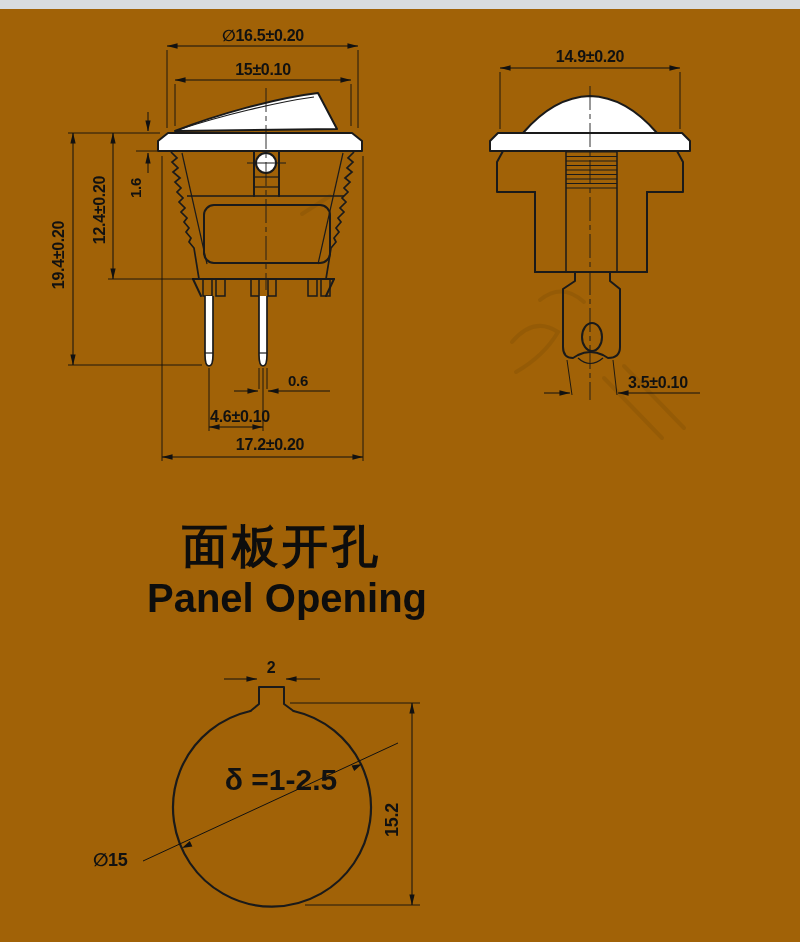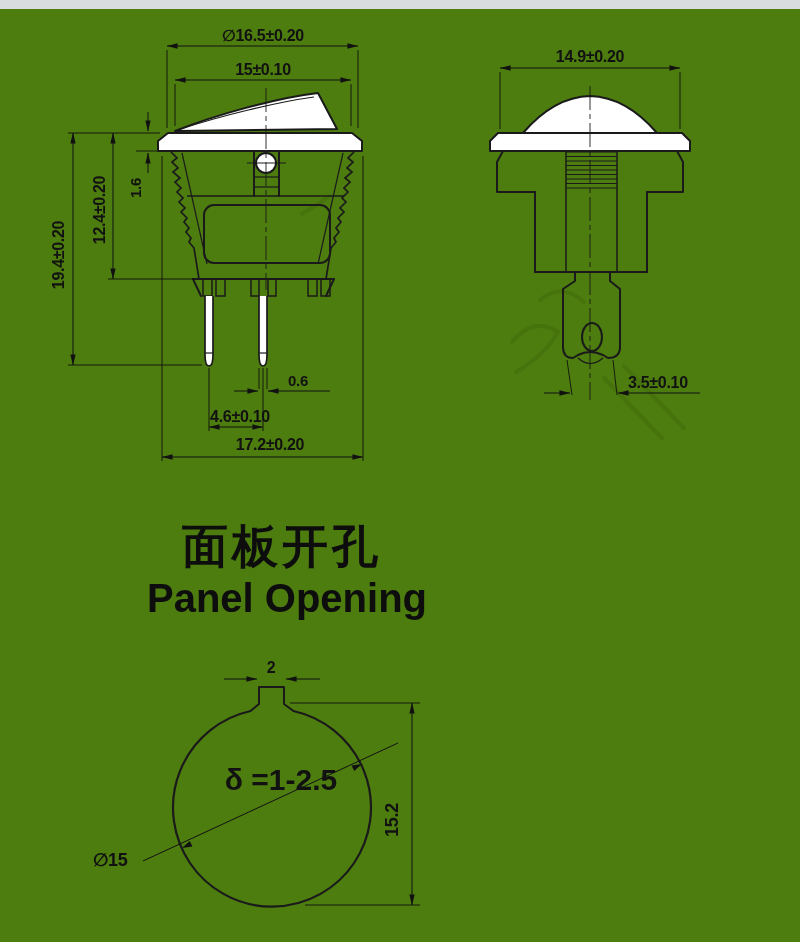--- a/index.html
+++ b/index.html
@@ -1,16 +1,16 @@
 <!DOCTYPE html>
 <html><head>
 <meta charset="utf-8">
 <style>
   html,body{margin:0;padding:0;background:#ffffff;}
-  .page{position:relative;width:800px;height:942px;background:#4d7c0f;overflow:hidden;
+  .page{position:relative;width:800px;height:942px;background:#a16207;overflow:hidden;
         font-family:"Liberation Sans","DejaVu Sans",sans-serif;}
   .topstrip{position:absolute;left:0;top:0;width:800px;height:9px;background:#d8dcdf;}
   svg{position:absolute;left:0;top:0;}
   .outline{fill:none;stroke:#1a1a1a;stroke-width:2;stroke-linejoin:round;stroke-linecap:round;}
   .outline-fill{fill:#ffffff;stroke:#1a1a1a;stroke-width:2;stroke-linejoin:round;}
   .thin{fill:none;stroke:#1a1a1a;stroke-width:1.2;}
   .rib{fill:none;stroke:#1a1a1a;stroke-width:1.1;}
   .dim{fill:none;stroke:#111111;stroke-width:1;}
   .ext{fill:none;stroke:#111111;stroke-width:0.9;}
   .cline{fill:none;stroke:#1a1a1a;stroke-width:0.9;stroke-dasharray:24 4 5 4;}

